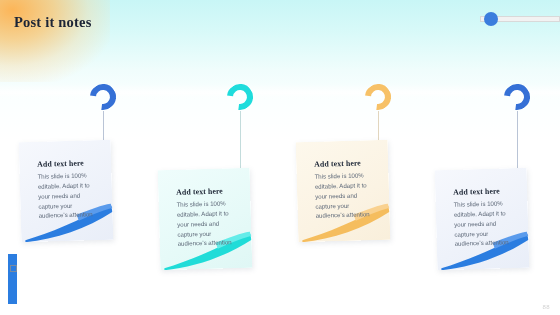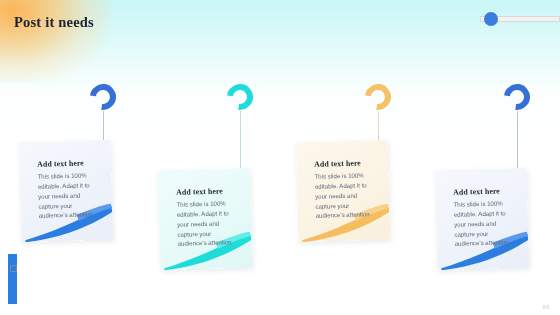--- a/index.html
+++ b/index.html
@@ -197,21 +197,21 @@
 </style>
 </head>
 <body>
 
 <div id="slide">
 
   <div class="bg-base"></div>
   <div class="bg-glow-orange"></div>
   <div class="bg-band"></div>
 
-  <div class="title">Post it needs</div>
+  <div class="title">Post it notes</div>
 
   <div class="slider">
     <div class="slider-track"></div>
     <div class="slider-handle"></div>
   </div>
 
   <div class="marker" style="left:103px; top:84px;">
     <div class="ring" style="border-color:#3570d6 #3570d6 #3570d6 transparent;"></div>
     <div class="lead-line" style="height:48px; background:#b9c4d6;"></div>
     <div class="lead-dot" style="top:73px; background:#2b7de0;"></div>

